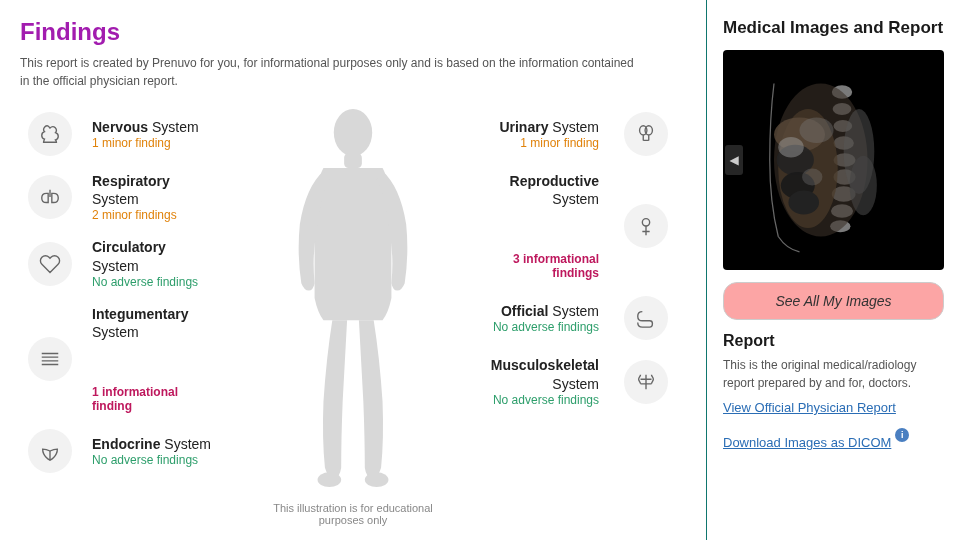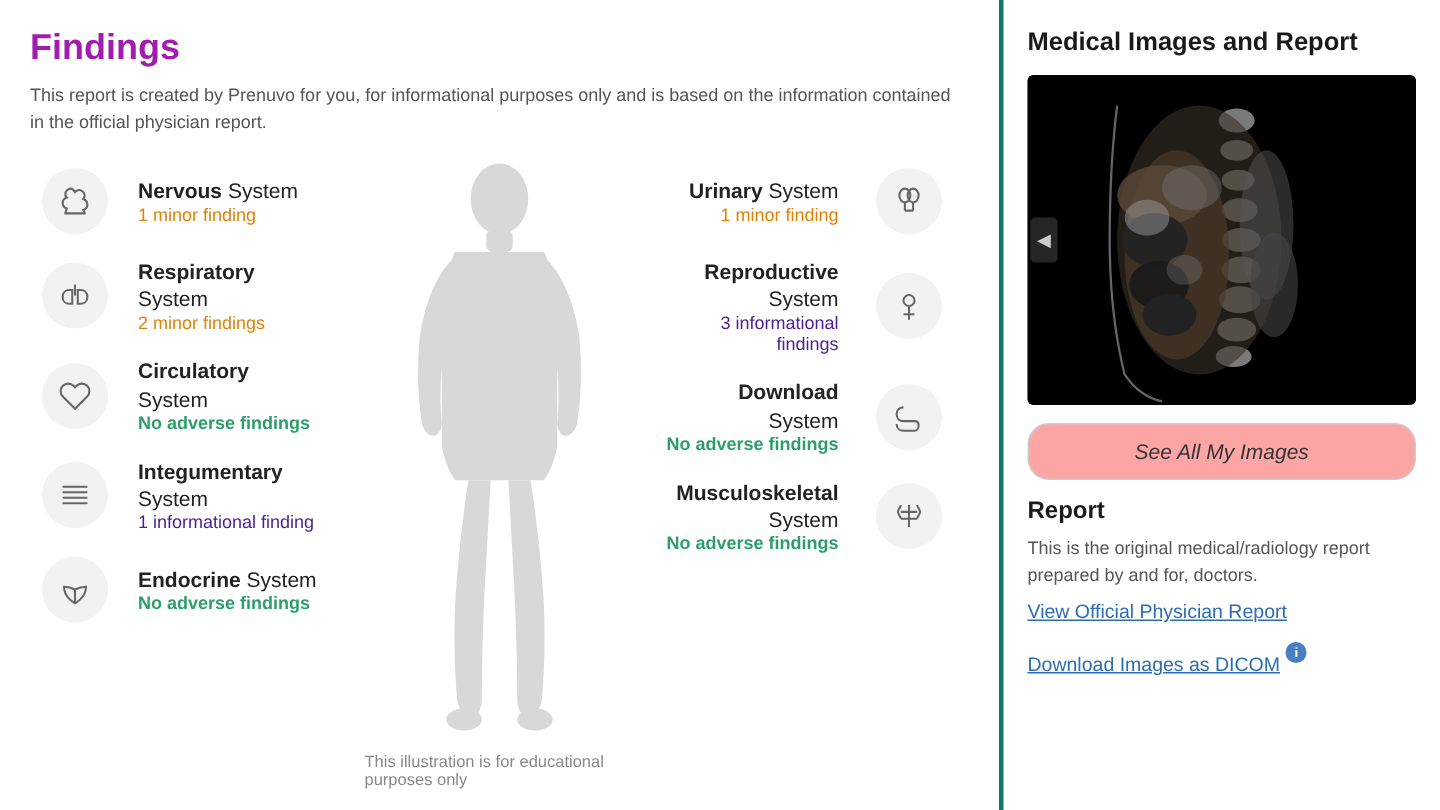--- a/index.html
+++ b/index.html
@@ -79,20 +79,21 @@
     }
 
     .silhouette-svg {
       width: 160px;
       height: 390px;
     }
 
     .silhouette-caption {
       font-size: 11px;
       color: #888;
+      text-align: center;
       margin-top: 12px;
     }
 
     
     .system-item {
       display: flex;
       align-items: center;
       gap: 20px;
       padding: 6px 8px;
       border-radius: 8px;
@@ -127,49 +128,50 @@
     }
 
     .finding-minor {
       font-size: 12px;
       color: #e0820a;
       font-weight: 500;
     }
 
     .finding-informational {
       font-size: 12px;
-      color: #4c1d95;
+      color: #be185d;
+      font-weight: 700;
+      margin-top: 44px;
+    }
+
+    .finding-none {
+      font-size: 12px;
+      color: #2d9e6b;
       font-weight: 400;
-    }
-
-    .finding-none {
-      font-size: 12px;
-      color: #2d9e6b;
-      font-weight: 700;
     }
 
     
     .system-item-right {
       display: flex;
       align-items: center;
       gap: 25px;
       padding: 6px 8px;
       border-radius: 8px;
       cursor: pointer;
       flex-direction: row-reverse;
     }
 
     .system-info-right {
       text-align: right;
     }
 
     
     .right-panel {
-      width: 294px;
-      border-left: 3px solid #0f766e;
+      width: 254px;
+      border-left: 1px solid #0f766e;
       padding: 18px 16px;
       display: flex;
       flex-direction: column;
       gap: 12px;
     }
 
     .panel-title {
       font-size: 17px;
       font-weight: 600;
       color: #1a1a1a;
@@ -381,21 +383,21 @@
         <div class="finding-informational">3 informational findings</div>
       </div>
     </div>
         <div class="system-item-right">
       <div class="system-icon-circle">
             <svg width="22" height="22" viewBox="0 0 24 24" fill="none" stroke="#666" stroke-width="1.5">
               <path d="M8 5c-3 0-5 2-5 5s2 5 5 5h8c2 0 3 1 3 3s-1 4-3 4H8c-3 0-5-2-5-5"></path>
             </svg>
           </div>
       <div class="system-info-right">
-        <div class="system-name"><span class="bold">Download</span> System</div>
+        <div class="system-name"><span class="bold">Official</span> System</div>
         <div class="finding-none">No adverse findings</div>
       </div>
     </div>
         <div class="system-item-right">
       <div class="system-icon-circle">
             <svg width="22" height="22" viewBox="0 0 24 24" fill="none" stroke="#666" stroke-width="1.5">
               <path d="M6 4c0 2-2 3-2 5s2 3 2 5M18 4c0 2 2 3 2 5s-2 3-2 5M6 9h12M6 14h12M12 4v16"></path>
             </svg>
           </div>
       <div class="system-info-right">

